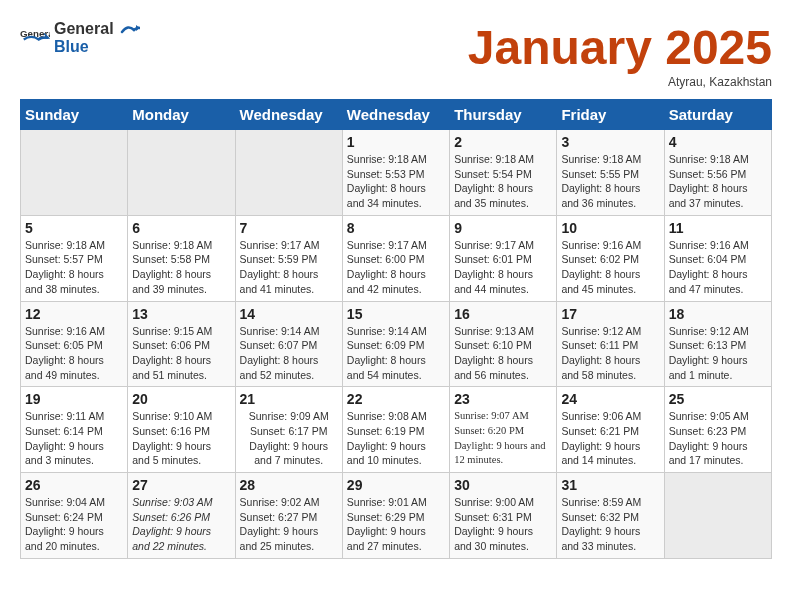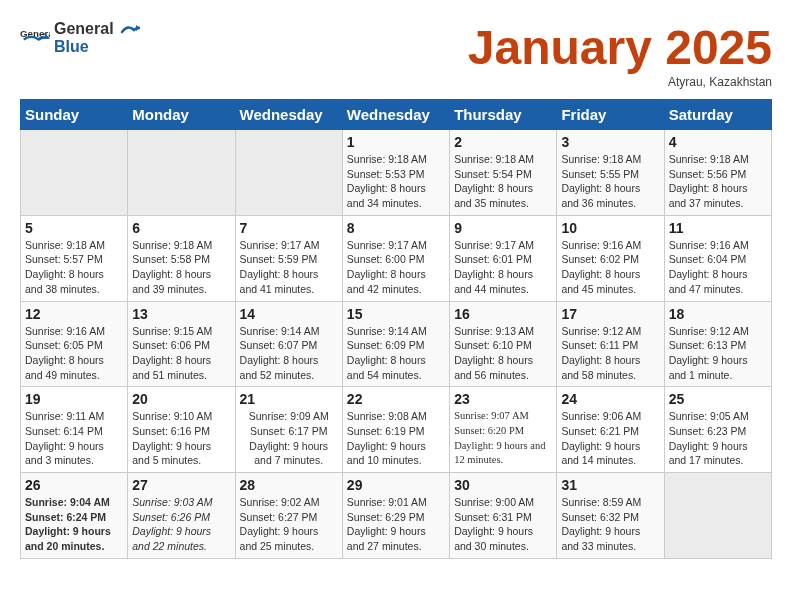--- a/index.html
+++ b/index.html
@@ -278,21 +278,21 @@
         <td>
           <span class="day-number">25</span>
           <div class="day-info" style="white-space: pre-line;">Sunrise: 9:05 AM
 Sunset: 6:23 PM
 Daylight: 9 hours and 17 minutes.</div>
         </td>
       </tr>
       <tr>
         <td>
           <span class="day-number">26</span>
-          <div class="day-info" style="white-space: pre-line; font-weight: bold;">Sunrise: 9:04 AM
+          <div class="day-info" style="white-space: pre-line;">Sunrise: 9:04 AM
 Sunset: 6:24 PM
 Daylight: 9 hours and 20 minutes.</div>
         </td>
         <td>
           <span class="day-number">27</span>
           <div class="day-info" style="white-space: pre-line; font-style: italic;">Sunrise: 9:03 AM
 Sunset: 6:26 PM
 Daylight: 9 hours and 22 minutes.</div>
         </td>
         <td>

